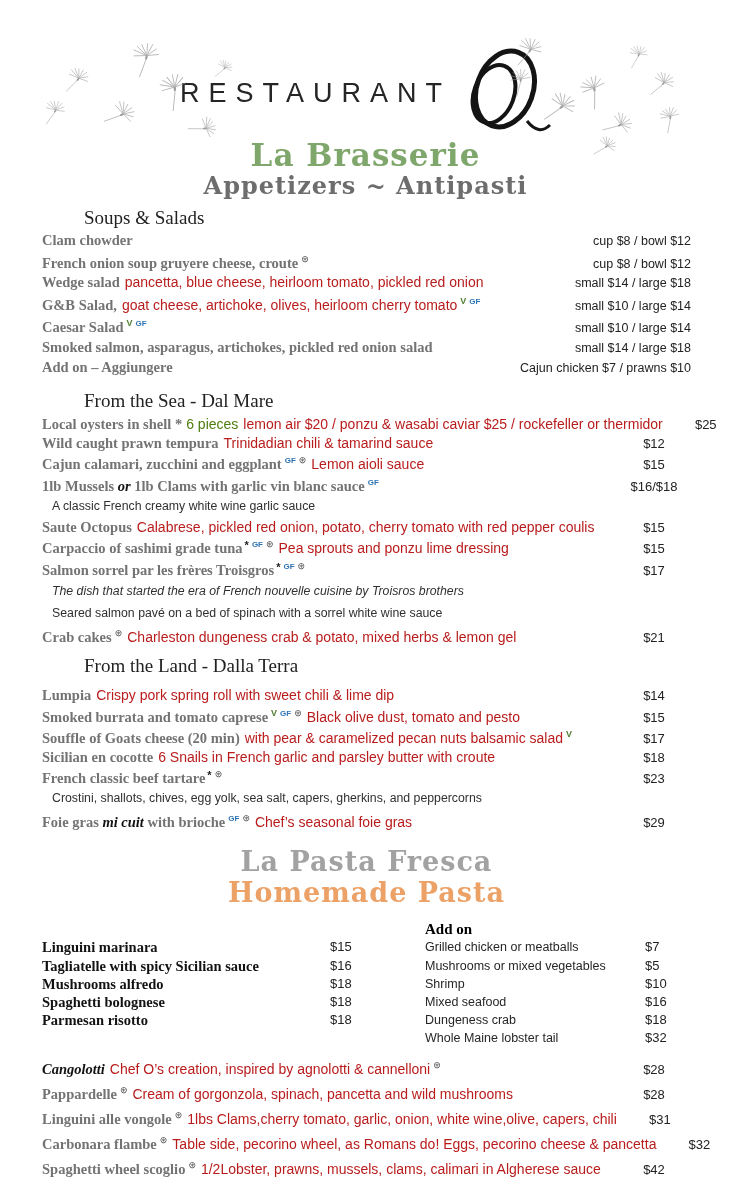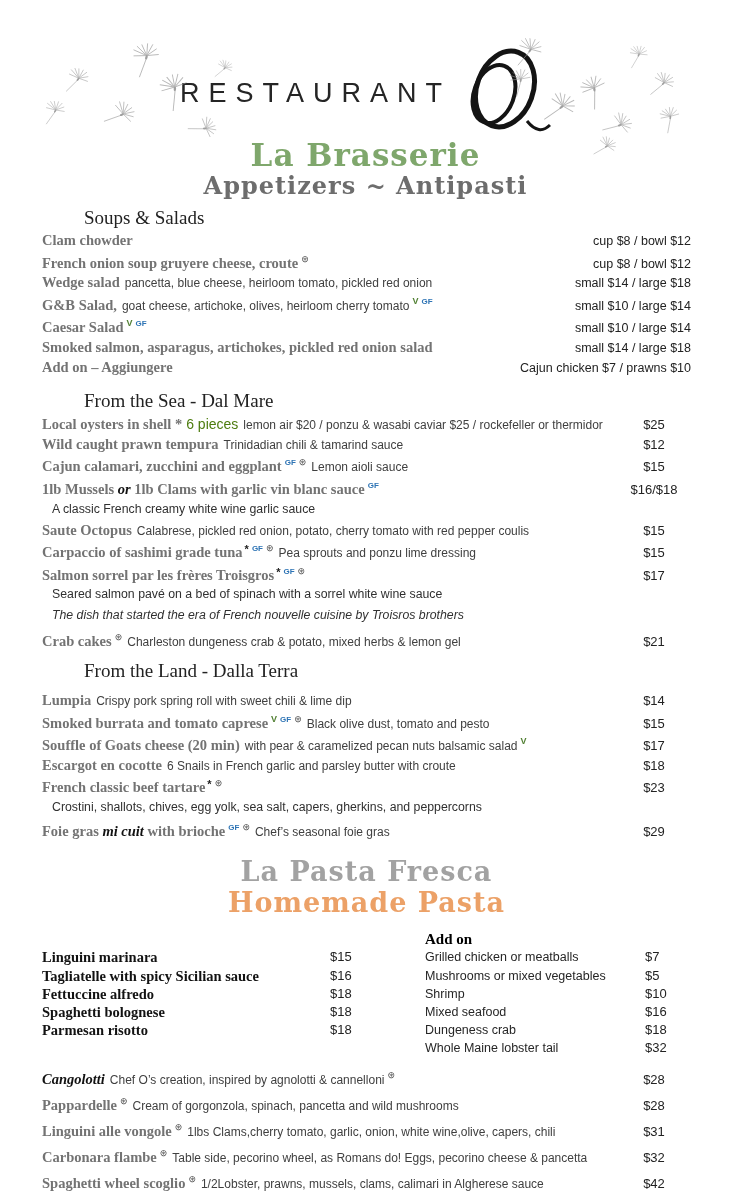--- a/index.html
+++ b/index.html
@@ -32,21 +32,21 @@
 
   .mrow{display:flex;align-items:baseline;line-height:17.6px;}
   .mleft{flex:1;white-space:nowrap;}
   .mprice{white-space:nowrap;font-size:12.5px;color:#222;}
   .sec-soups .mprice{text-align:right;}
   .sec-sea .mprice,.sec-land .mprice,.sec-spec .mprice{
       flex:none;width:74px;text-align:center;font-size:13px;margin-left:6px;}
 
   .sg-n{font-family:Liberation Serif, serif;font-weight:700;font-size:14.5px;color:#737373;}
   .sg-ni{font-family:"Liberation Serif",serif;font-weight:700;font-style:italic;font-size:14.5px;color:#121212;}
-  .sg-d{font-size:12px;color:#404040;margin-left:5px;}
+  .sg-d{font-size:14px;color:#b91c1c;margin-left:5px;}
   .sg-dl{font-size:14px;color:#4d7c0f;margin-left:4px;}
   .sg-st{font-weight:700;font-size:11px;vertical-align:4px;margin-left:2px;}
   .sg-v{color:#538135;font-weight:700;font-size:9px;vertical-align:6px;margin-left:3px;}
   .sg-gf{color:#2e74b5;font-weight:700;font-size:8px;vertical-align:6px;margin-left:3px;}
   .sg-ic{color:#4a4a4a;font-size:9px;vertical-align:6px;margin-left:3px;}
   .msub{font-size:12.3px;color:#303030;padding-left:10px;line-height:17px;margin:2px 0 3px 0;}
   .msub.it{font-style:italic;margin-top:4px;margin-bottom:5px;}
 
   
   .pasta-h1{font-family:"DejaVu Serif",serif;font-weight:700;font-size:27px;letter-spacing:1px;
@@ -373,22 +373,22 @@
             <div class="mprice">$15</div>
           </div>
           <div class="mrow">
             <div class="mleft"><span class="sg-n">Carpaccio of sashimi grade tuna</span><span class="sg-st">*</span><span class="sg-gf">GF</span><span class="sg-ic">⊛</span><span class="sg-d">Pea sprouts and ponzu lime dressing</span></div>
             <div class="mprice">$15</div>
           </div>
           <div class="mrow">
             <div class="mleft"><span class="sg-n">Salmon sorrel par les frères Troisgros</span><span class="sg-st">*</span><span class="sg-gf">GF</span><span class="sg-ic">⊛</span></div>
             <div class="mprice">$17</div>
           </div>
+          <div class="msub it">The dish that started the era of French nouvelle cuisine by Troisros brothers</div>
           <div class="msub">Seared salmon pavé on a bed of spinach with a sorrel white wine sauce</div>
-          <div class="msub it">The dish that started the era of French nouvelle cuisine by Troisros brothers</div>
           <div class="mrow">
             <div class="mleft"><span class="sg-n">Crab cakes</span><span class="sg-ic">⊛</span><span class="sg-d">Charleston dungeness crab &amp; potato, mixed herbs &amp; lemon gel</span></div>
             <div class="mprice">$21</div>
           </div>
         </div>
     </div>
 
     <div class="sec sec-land">
       <div class="sec-h">From the Land - Dalla Terra</div>
       <div>
@@ -398,21 +398,21 @@
           </div>
           <div class="mrow">
             <div class="mleft"><span class="sg-n">Smoked burrata and tomato caprese</span><span class="sg-v">V</span><span class="sg-gf">GF</span><span class="sg-ic">⊛</span><span class="sg-d">Black olive dust, tomato and pesto</span></div>
             <div class="mprice">$15</div>
           </div>
           <div class="mrow">
             <div class="mleft"><span class="sg-n">Souffle of Goats cheese (20 min)</span><span class="sg-d">with pear &amp; caramelized pecan nuts balsamic salad</span><span class="sg-v">V</span></div>
             <div class="mprice">$17</div>
           </div>
           <div class="mrow">
-            <div class="mleft"><span class="sg-n">Escargot en cocotte</span><span class="sg-d">6 Snails in French garlic and parsley butter with croute</span></div>
+            <div class="mleft"><span class="sg-n">Sicilian en cocotte</span><span class="sg-d">6 Snails in French garlic and parsley butter with croute</span></div>
             <div class="mprice">$18</div>
           </div>
           <div class="mrow">
             <div class="mleft"><span class="sg-n">French classic beef tartare</span><span class="sg-st">*</span><span class="sg-ic">⊛</span></div>
             <div class="mprice">$23</div>
           </div>
           <div class="msub">Crostini, shallots, chives, egg yolk, sea salt, capers, gherkins, and peppercorns</div>
           <div class="mrow">
             <div class="mleft"><span class="sg-n">Foie gras</span><span class="sg-ni"> mi cuit </span><span class="sg-n">with brioche</span><span class="sg-gf">GF</span><span class="sg-ic">⊛</span><span class="sg-d">Chef’s seasonal foie gras</span></div>
             <div class="mprice">$29</div>
@@ -427,21 +427,21 @@
       <div class="pcol-left">
           <div class="prow">
             <span class="pname">Linguini marinara</span>
             <span class="pprice">$15</span>
           </div>
           <div class="prow">
             <span class="pname">Tagliatelle with spicy Sicilian sauce</span>
             <span class="pprice">$16</span>
           </div>
           <div class="prow">
-            <span class="pname">Fettuccine alfredo</span>
+            <span class="pname">Mushrooms alfredo</span>
             <span class="pprice">$18</span>
           </div>
           <div class="prow">
             <span class="pname">Spaghetti bolognese</span>
             <span class="pprice">$18</span>
           </div>
           <div class="prow">
             <span class="pname">Parmesan risotto</span>
             <span class="pprice">$18</span>
           </div>

